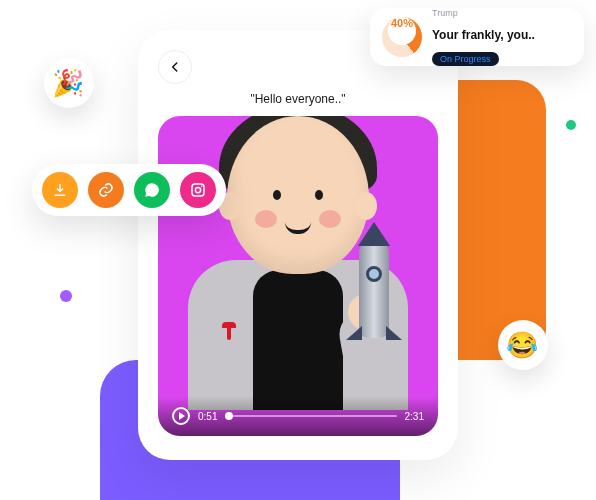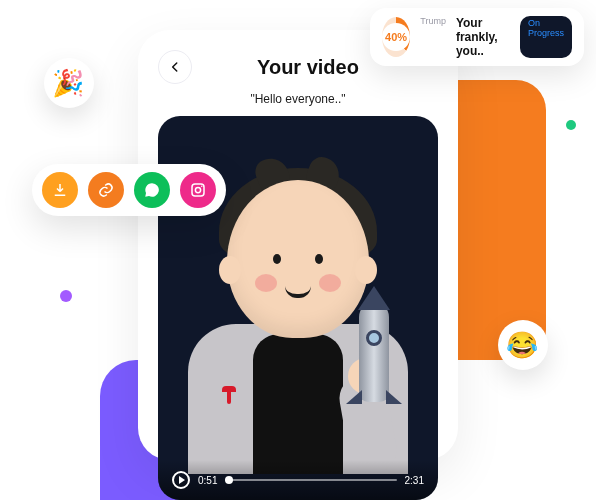--- a/index.html
+++ b/index.html
@@ -7,21 +7,21 @@
 .orange-shape{position:absolute;width:180px;height:280px;background:#f57c1f;border-radius:30px;right:50px;top:80px}
 .purple-shape{position:absolute;width:300px;height:180px;background:#7b5cff;border-radius:36px;left:100px;top:360px}
 .green-dot{position:absolute;width:10px;height:10px;border-radius:50%;background:#1ec97f;right:20px;top:120px}
 .purple-dot{position:absolute;width:12px;height:12px;border-radius:50%;background:#a35bff;left:60px;top:290px}
 .card{position:absolute;left:138px;top:30px;width:320px;height:430px;background:#fff;border-radius:32px;box-shadow:0 18px 50px rgba(0,0,0,.08);padding:20px 20px 14px}
 .header{display:flex;align-items:center;gap:20px;margin-bottom:8px}
 .back{width:34px;height:34px;border-radius:50%;border:1px solid #ececf2;display:flex;align-items:center;justify-content:center;color:#1a1a1a;cursor:pointer}
 .back svg{width:14px;height:14px}
 .title{flex:1;text-align:center;font-weight:700;font-size:20px;color:#111;margin-right:34px}
 .caption{text-align:center;font-size:12px;color:#1a1a1a;margin-bottom:10px}
-.video{position:relative;width:100%;height:384px;background:#0f172a;border-radius:22px;overflow:hidden}
+.video{position:relative;width:100%;height:320px;background:#d946ef;border-radius:22px;overflow:hidden}
 .bar{position:absolute;left:0;right:0;bottom:0;height:40px;display:flex;align-items:center;padding:0 14px;gap:8px;color:#fff;background:linear-gradient(to top,rgba(0,0,0,.55),transparent)}
 .play{width:18px;height:18px;border-radius:50%;border:2px solid #fff;display:flex;align-items:center;justify-content:center;cursor:pointer}
 .play::after{content:"";border-left:6px solid #fff;border-top:4px solid transparent;border-bottom:4px solid transparent;margin-left:2px}
 .time{font-size:10px}
 .track{flex:1;height:2px;background:rgba(255,255,255,.5);position:relative;border-radius:2px}
 .knob{position:absolute;left:0;top:-3px;width:8px;height:8px;border-radius:50%;background:#fff}
 .avatar{position:absolute;left:50%;bottom:26px;transform:translateX(-50%);width:230px;height:300px}
 .head{position:absolute;left:50%;top:6px;transform:translateX(-50%);width:142px;height:158px;background:#f6d5b8;border-radius:50% 50% 46% 46%/52% 52% 48% 48%;box-shadow:inset 0 -10px 18px rgba(0,0,0,.08)}
 .hair{position:absolute;left:50%;top:-6px;transform:translateX(-50%);width:158px;height:96px;background:#2a2824;border-radius:60% 60% 40% 40%/80% 80% 30% 30%}
 .hair::before,.hair::after{content:"";position:absolute;background:#2a2824;width:32px;height:36px;border-radius:40% 60% 50% 50%;top:-10px}
@@ -50,44 +50,43 @@
 .rk-fin.r{right:-4px;border-left:16px solid #3a4560}
 .share{position:absolute;left:32px;top:164px;display:flex;gap:10px;background:#fff;border-radius:26px;padding:8px 10px;box-shadow:0 12px 34px rgba(0,0,0,.12)}
 .sbtn{width:36px;height:36px;border-radius:50%;display:flex;align-items:center;justify-content:center;color:#fff;cursor:pointer}
 .s-dl{background:#ffa01f}.s-ln{background:#f47c1f}.s-ch{background:#0dbf5a}.s-ig{background:#ee2a8a}
 .sbtn svg{width:18px;height:18px;stroke:#fff;stroke-width:2;fill:none}
 .s-ch svg{fill:#fff;stroke:none}
 .bubble{position:absolute;width:50px;height:50px;border-radius:50%;background:#fff;box-shadow:0 10px 26px rgba(0,0,0,.12);display:flex;align-items:center;justify-content:center;font-size:26px}
 .b1{left:44px;top:58px}
 .b2{right:48px;top:320px}
 .prog{position:absolute;right:12px;top:8px;width:214px;height:58px;background:#fff;border-radius:16px;box-shadow:0 10px 30px rgba(0,0,0,.1);display:flex;align-items:center;padding:8px 12px;gap:10px}
-.ring{width:40px;height:40px;border-radius:50%;background:conic-gradient(#f57c1f 0 40%,#fbe3d0 40% 100%);display:flex;align-items:center;justify-content:center}
+.ring{width:40px;height:40px;border-radius:50%;background:conic-gradient(#f57c1f 0 40%,#fbe3d0 40% 100%);display:flex;align-items:flex-start;justify-content:center}
 .ring::before{content:"";position:absolute;width:28px;height:28px;border-radius:50%;background:#fff}
 .ring span{position:relative;font-size:11px;font-weight:700;color:#f57c1f}
-.pinfo{display:flex;flex-direction:row;gap:10px}
+.pinfo{display:flex;flex-direction:column;gap:10px}
 .psub{font-size:9px;color:#9a9aa6}
 .ptit{font-size:12px;font-weight:700;color:#111}
 .badge{display:inline-block;font-size:9px;color:#2a8dff;background:#0f172a;border-radius:10px;padding:2px 8px;width:fit-content}
 </style>
 </head>
 <body>
 
 <div class="orange-shape"></div>
 <div class="purple-shape"></div>
 <div class="green-dot"></div>
 <div class="purple-dot"></div>
 
 <div class="card">
   <div class="header">
     <div class="back">
       <svg viewBox="0 0 24 24">
           <path d="M15 5l-7 7 7 7" fill="none" stroke="#111" stroke-width="2.5" stroke-linecap="round" stroke-linejoin="round"></path>
         </svg>
     </div>
-    <div class="title">Your video</div>
   </div>
   <div class="caption">"Hello everyone.."</div>
   <div class="video">
     <div class="avatar">
       <div class="body">
         <div class="shirt"></div>
         <div class="logo"></div>
         <div class="arm-r"></div>
         <div class="hand-r"></div>
         <div class="rocket">

